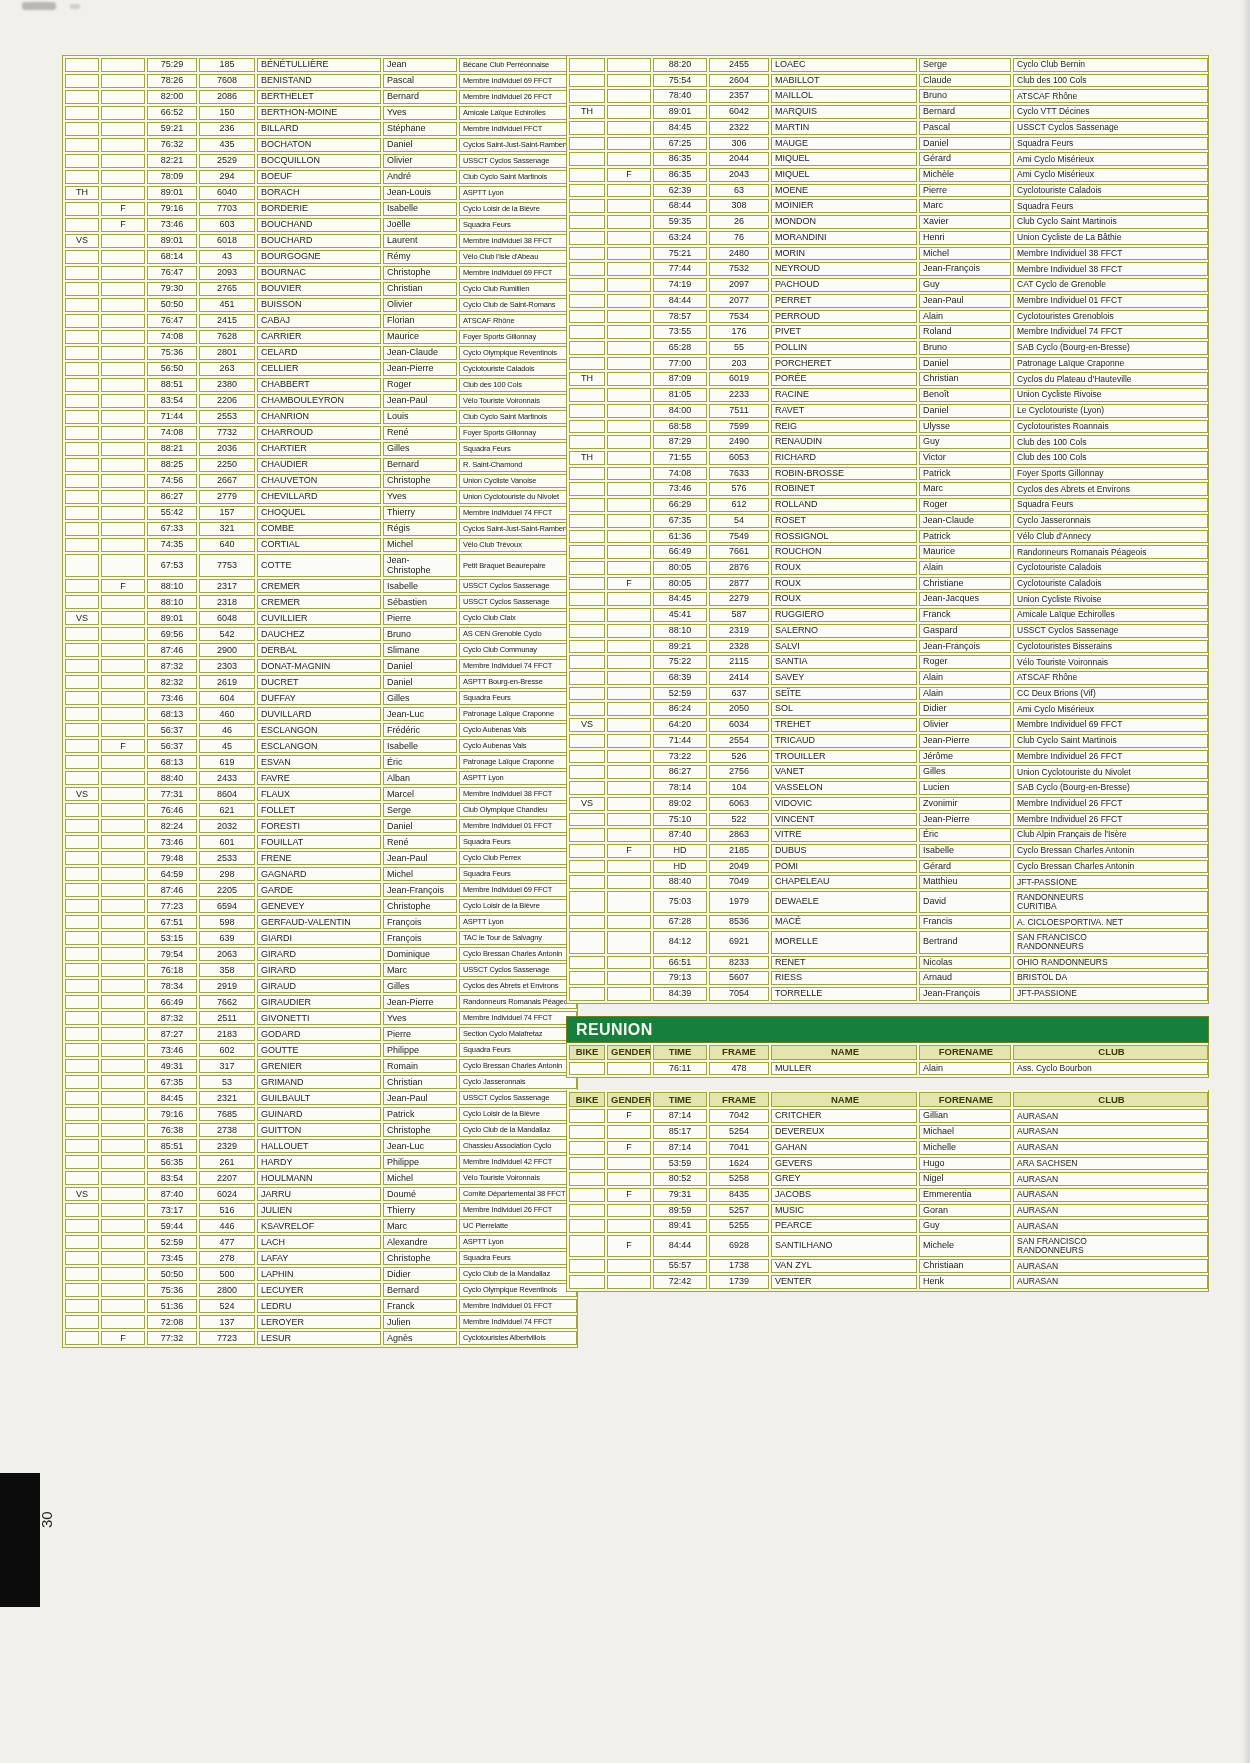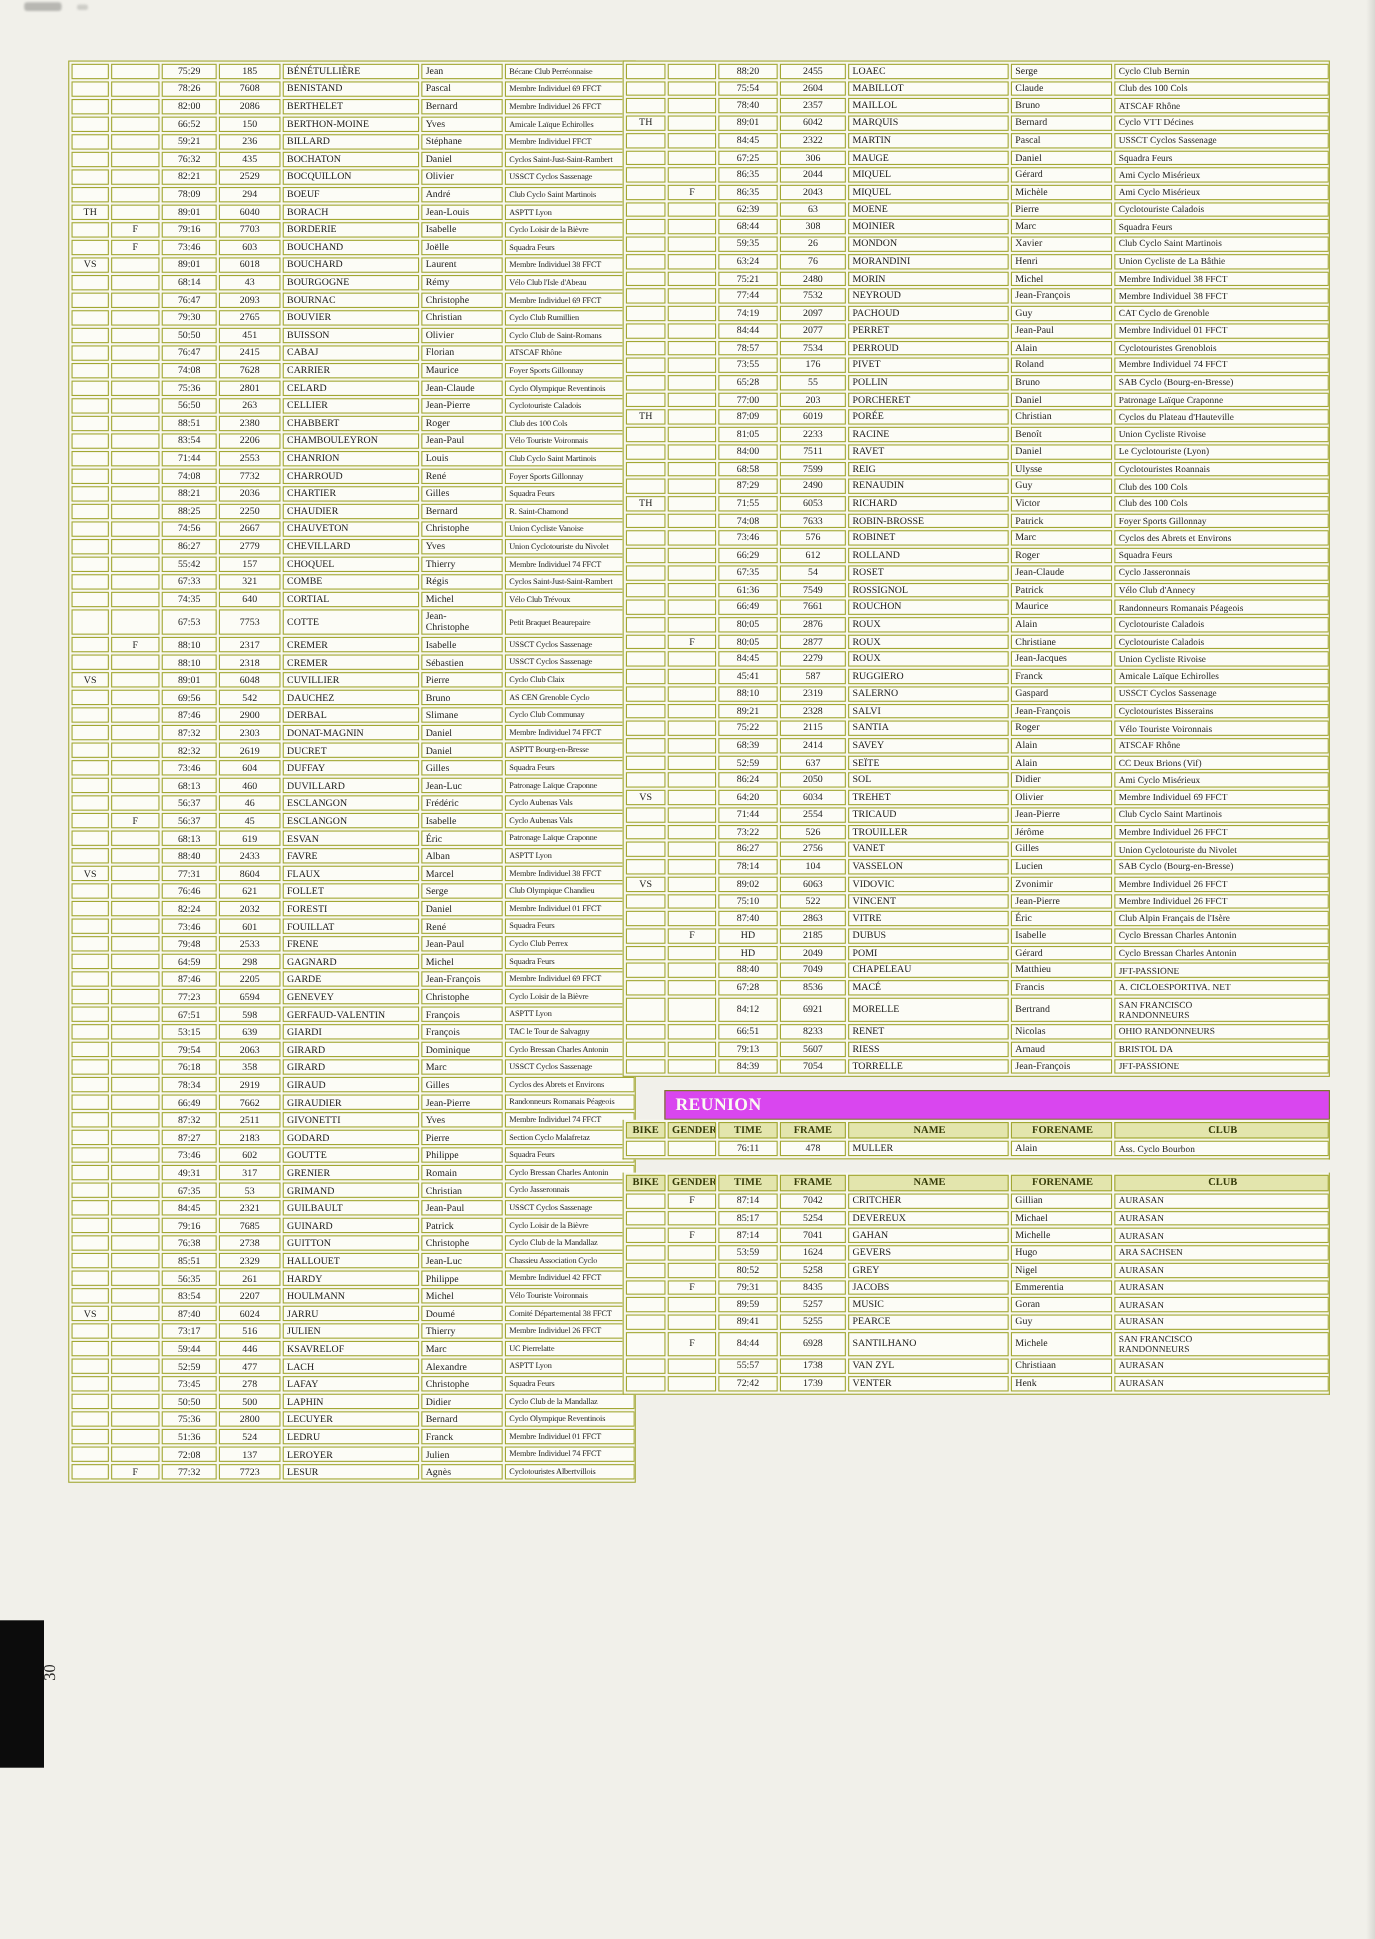--- a/index.html
+++ b/index.html
@@ -1,18 +1,18 @@
 <!DOCTYPE html>
 <html><head>
 <meta charset="utf-8">
 <style>
   html,body{margin:0;padding:0;}
   body{background:#c9c8c2;font-family:"Liberation Sans","DejaVu Sans",sans-serif;}
   .page{position:relative;width:1250px;height:1763px;background:#f1f0ea;overflow:hidden;
-        box-shadow:0 0 6px rgba(0,0,0,.4);font-family:Liberation Serif, serif;}
+        box-shadow:0 0 6px rgba(0,0,0,.4);}
   .page::after{content:"";position:absolute;top:0;right:0;width:8px;height:100%;
         background:linear-gradient(to right,rgba(0,0,0,0),rgba(0,0,0,.10));}
   .smudge{position:absolute;left:22px;top:2px;width:34px;height:8px;background:#8a8a86;
         border-radius:3px;opacity:.55;filter:blur(1px);}
   .smudge2{position:absolute;left:70px;top:4px;width:10px;height:5px;background:#9a9a95;
         border-radius:2px;opacity:.4;filter:blur(1px);}
 
   .col-left{position:absolute;left:62px;top:55px;width:516px;}
   .col-right{position:absolute;left:566px;top:55px;width:643px;}
 
@@ -32,22 +32,22 @@
   
   table.lt col.c0{width:34px}table.lt col.c1{width:44px}table.lt col.c2{width:50px}
   table.lt col.c3{width:56px}table.lt col.c4{width:124px}table.lt col.c5{width:74px}
   table.lt col.c6{width:118px}
   
   table.rt col.c0{width:36px}table.rt col.c1{width:44px}table.rt col.c2{width:54px}
   table.rt col.c3{width:60px}table.rt col.c4{width:146px}table.rt col.c5{width:92px}
   table.rt col.c6{width:195px}
 
   .section{margin-top:12px;}
-  .sec-bar{height:25px;background:#d946ef;color:#fbfbf2;font-weight:bold;font-size:16px;
-        line-height:25px;padding-left:9px;letter-spacing:.4px;border:1px solid #747d17;margin-left:38px;}
+  .sec-bar{height:25px;background:#15803d;color:#fbfbf2;font-weight:bold;font-size:16px;
+        line-height:25px;padding-left:9px;letter-spacing:.4px;border:1px solid #747d17;}
   .section .tblwrap{border-top:none;}
   table.res th{background:#e3e5ad;color:#363c08;font-weight:bold;font-size:9.5px;height:15px;
         text-align:center;white-space:nowrap;margin-left:24px;}
   table.res th.c4,table.res th.c5,table.res th.c6{text-align:center;padding-left:5px;}
 
   .black-tab{position:absolute;left:0;top:1473px;width:40px;height:134px;background:#0c0c0c;}
   .page-num{position:absolute;left:38px;top:1528px;font-size:15px;color:#2a2a28;
         transform:rotate(-90deg);transform-origin:left top;}
 </style>
 </head>
@@ -1278,20 +1278,30 @@
               <td class="c6">Cyclo Bressan Charles Antonin</td>
             </tr>
             <tr>
               <td class="c0"></td>
               <td class="c1"></td>
               <td class="c2">88:40</td>
               <td class="c3">7049</td>
               <td class="c4">CHAPELEAU</td>
               <td class="c5">Matthieu</td>
               <td class="c6">JFT-PASSIONE</td>
+            </tr>
+            <tr>
+              <td class="c0"></td>
+              <td class="c1"></td>
+              <td class="c2">75:03</td>
+              <td class="c3">1979</td>
+              <td class="c4">DEWAELE</td>
+              <td class="c5">David</td>
+              <td class="c6">RANDONNEURS
+CURITIBA</td>
             </tr>
             <tr>
               <td class="c0"></td>
               <td class="c1"></td>
               <td class="c2">67:28</td>
               <td class="c3">8536</td>
               <td class="c4">MACÉ</td>
               <td class="c5">Francis</td>
               <td class="c6">A. CICLOESPORTIVA. NET</td>
             </tr>

